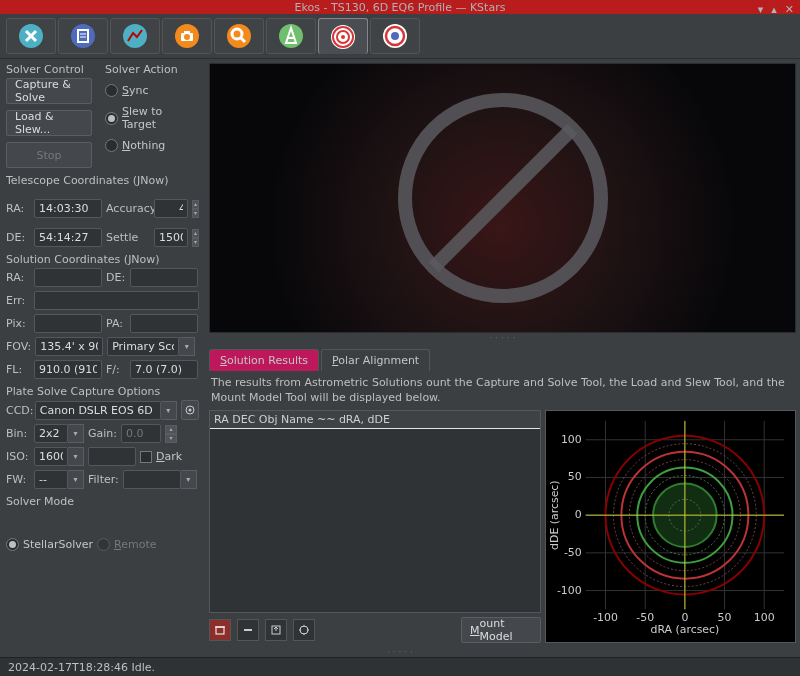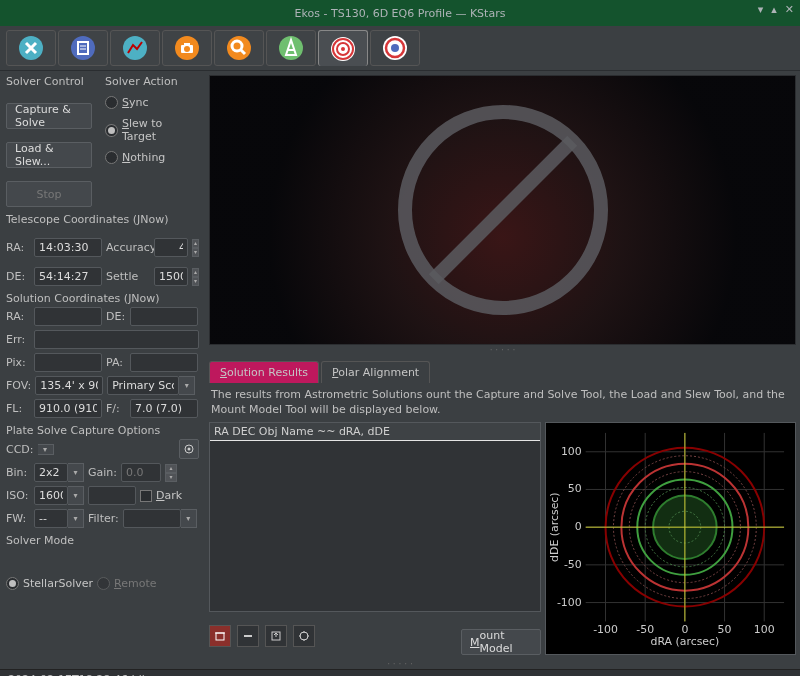--- a/index.html
+++ b/index.html
@@ -1,30 +1,30 @@
 <!DOCTYPE html>
 <html><head>
 <meta charset="utf-8">
 <style>
 * { box-sizing: border-box; margin: 0; padding: 0; font-family: "DejaVu Sans", sans-serif; font-size: 11px; }
 body { background: #3b3f42; color: #c5c5c5; width: 800px; height: 676px; overflow: hidden; }
-.titlebar { height: 26px; background: #14532d; display: flex; align-items: center; justify-content: center; position: relative; }
+.titlebar { height: 14px; background: #b91c1c; display: flex; align-items: center; justify-content: center; position: relative; }
 .titlebar span { color: #aeb3b7; }
 .win-controls { position: absolute; right: 6px; top: 3px; display: flex; gap: 8px; font-size: 10px; color: #aeb3b7; }
 .win-controls span { cursor: pointer; }
 .toolbar { display: flex; padding: 4px 6px; gap: 2px; background: #3b3f42; border-bottom: 1px solid #2a2d30; }
 .tool-tab { width: 50px; height: 36px; border: 1px solid #555; border-radius: 3px; display: flex; align-items: center; justify-content: center; background: #3f4346; }
 .tool-tab.selected { background: #4a4e52; border: 1px solid #888; border-bottom: none; position: relative; }
 .tool-tab svg { display: block; }
 .layout { display: flex; height: 588px; }
 .left-panel { width: 205px; background: #3b3f42; padding: 2px 6px; overflow: hidden; }
 .right-panel { flex: 1; display: flex; flex-direction: column; padding: 4px; }
 .group { margin-bottom: 4px; }
 .group-title { color: #bfbfbf; font-size: 11px; padding: 2px 0; }
-.btn { background: #44484c; border: 1px solid #5a5e62; color: #dcdcdc; padding: 12px 8px; border-radius: 2px; height: 21px; display: flex; align-items: center; justify-content: center; cursor: pointer; margin-top: 13px; }
+.btn { background: #44484c; border: 1px solid #5a5e62; color: #dcdcdc; padding: 12px 8px; border-radius: 2px; height: 21px; display: flex; align-items: center; justify-content: center; cursor: pointer; }
 .btn.dis { color: #777; cursor: default; }
 .row { display: flex; align-items: center; gap: 4px; margin-bottom: 4px; }
 .lbl { color: #bfbfbf; min-width: 24px; }
 input.txt, select.txt { background: #303336; border: 1px solid #54585c; color: #dcdcdc; padding: 2px 4px; height: 19px; border-radius: 2px; }
 .radio { width: 13px; height: 13px; border: 1px solid #777; border-radius: 50%; display: inline-flex; align-items: center; justify-content: center; background: #2a2d30; }
 .radio.checked::after { content: ""; width: 7px; height: 7px; background: #bfbfbf; border-radius: 50%; }
 .spin { display:flex; flex-direction:column; width:12px; }
 .spin div { height:9px; background:#505357; border:1px solid #5a5e62; font-size:6px; line-height:6px; text-align:center; color:#aaa; }
 .image-preview { flex: 0 0 270px; background: #18181a; border: 1px solid #2b2d30; display: flex; align-items: center; justify-content: center; position: relative; overflow:hidden; }
 .neb { position:absolute; inset:0; background: radial-gradient(circle at 50% 60%, rgba(80,20,20,0.6) 0%, rgba(40,10,10,0.4) 35%, rgba(5,5,8,0.9) 70%); }
@@ -204,20 +204,21 @@
           <span class="lbl" style="min-width:20px;">F/:</span>
           <input class="txt" style="width: 68px;" value="7.0 (7.0)">
         </div>
     </div>
 
     <div class="group">
       <div class="group-title">Plate Solve Capture Options</div>
       <div class="row">
           <span class="lbl">CCD:</span>
           <div class="dropdown" style="flex:1;">
+            <input class="txt" style="width: 126px;" value="Canon DSLR EOS 6D">
             <div class="caret">▾</div>
           </div>
           <div class="icon-btn">
             <svg width="12" height="12">
               <circle cx="6" cy="6" r="4" fill="none" stroke="#ccc"></circle>
               <circle cx="6" cy="6" r="1.5" fill="#ccc"></circle>
             </svg>
           </div>
         </div>
       <div class="row">

